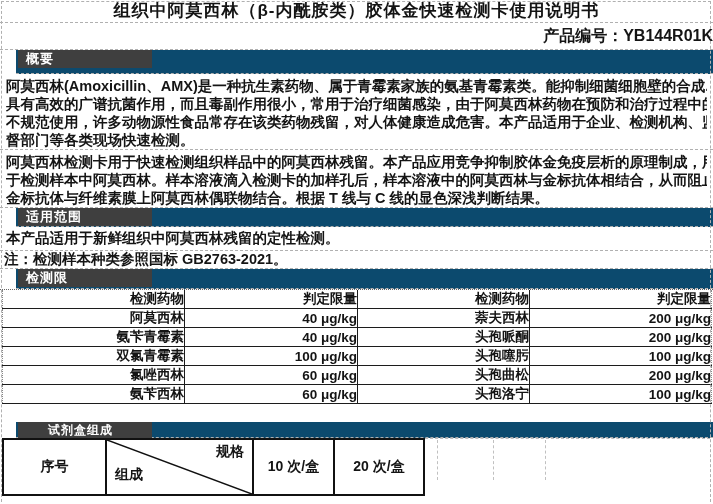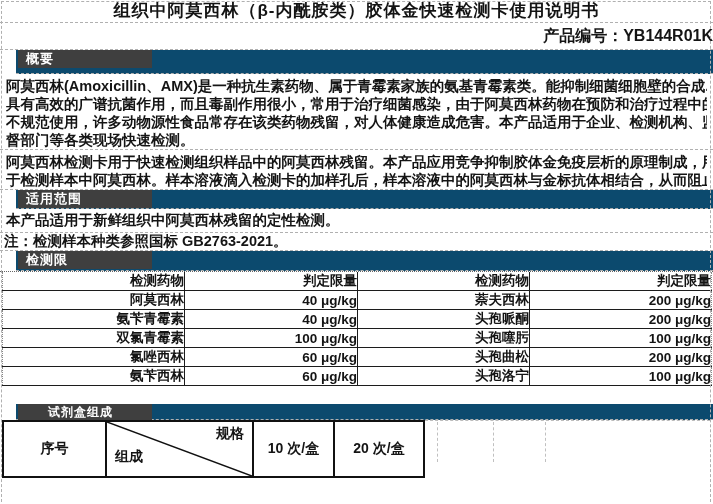--- a/index.html
+++ b/index.html
@@ -95,20 +95,21 @@
   <div class="para">
     <div class="ln">阿莫西林(Amoxicillin、AMX)是一种抗生素药物、属于青霉素家族的氨基青霉素类。能抑制细菌细胞壁的合成.</div>
     <div class="ln">具有高效的广谱抗菌作用，而且毒副作用很小，常用于治疗细菌感染，由于阿莫西林药物在预防和治疗过程中的</div>
     <div class="ln">不规范使用，许多动物源性食品常存在该类药物残留，对人体健康造成危害。本产品适用于企业、检测机构、监</div>
     <div class="ln">督部门等各类现场快速检测。</div>
   </div>
 
   <div class="para">
     <div class="ln">阿莫西林检测卡用于快速检测组织样品中的阿莫西林残留。本产品应用竞争抑制胶体金免疫层析的原理制成，用</div>
     <div class="ln">于检测样本中阿莫西林。样本溶液滴入检测卡的加样孔后，样本溶液中的阿莫西林与金标抗体相结合，从而阻止</div>
+    <div class="ln">金标抗体与纤维素膜上阿莫西林偶联物结合。根据 T 线与 C 线的显色深浅判断结果。</div>
   </div>
 
   <div class="bar-row h19">
     <div class="bar">适用范围</div>
   </div>
   <div class="scope-line1">本产品适用于新鲜组织中阿莫西林残留的定性检测。</div>
   <div class="scope-line2">注：检测样本种类参照国标 GB2763-2021。</div>
 
   <div class="bar-row h20">
     <div class="bar">检测限</div>

